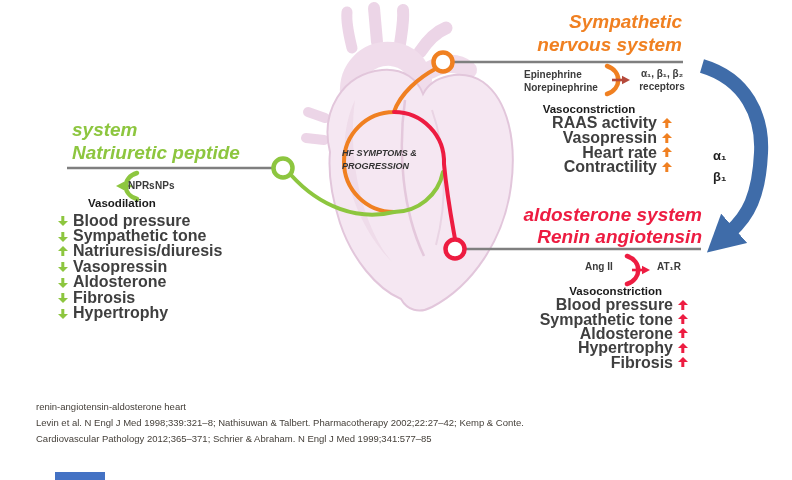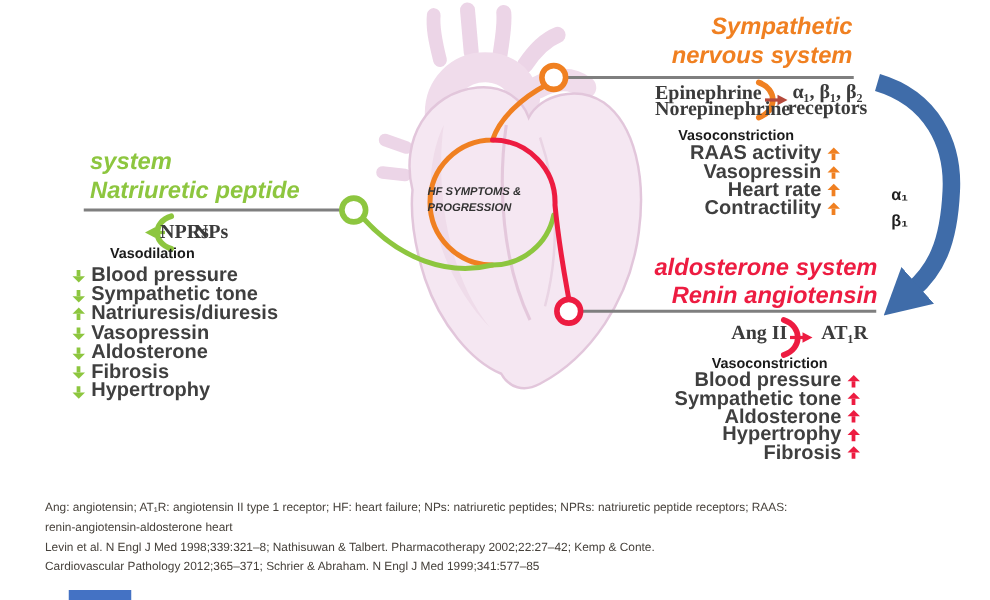--- a/index.html
+++ b/index.html
@@ -6,21 +6,21 @@
   .stage{position:relative;width:792px;height:480px;background:#fff;overflow:hidden;
          font-family:"Liberation Sans","DejaVu Sans",sans-serif;}
   .layer{position:absolute;left:0;top:0;z-index:1;}
   .ov{position:absolute;z-index:2;}
 
   .sec-title{font-style:italic;font-weight:bold;font-size:19px;line-height:23px;white-space:nowrap;}
   .t-orange{color:#F08021;text-align:right;}
   .t-green{color:#8DC63F;text-align:left;}
   .t-red{color:#ED1C41;text-align:right;}
 
-  .small-lbl{font-size:16px;font-weight:bold;color:#3B3B3B;line-height:13px;white-space:nowrap;font-family:Liberation Serif, serif;}
+  .small-lbl{font-size:10px;font-weight:bold;color:#3B3B3B;line-height:13px;white-space:nowrap;}
   .list-head{font-size:11.5px;font-weight:bold;color:#1A1A1A;white-space:nowrap;}
   .li{display:flex;align-items:center;gap:5px;font-size:16px;font-weight:bold;color:#3F3F3F;white-space:nowrap;}
   .list-right .li{justify-content:flex-end;}
   .sns-list .li{height:14.7px;}
   .nps-list .li{height:15.4px;}
   .raas-list .li{height:14.4px;}
   .sns-col{color:#F08021;} .nps-col{color:#8DC63F;} .raas-col{color:#ED1C41;}
 
   .arr{position:relative;display:inline-block;width:10px;height:11px;flex:0 0 auto;}
   .arr::before{content:"";position:absolute;left:50%;transform:translateX(-50%);width:0;height:0;
@@ -199,21 +199,20 @@
         <span>Hypertrophy</span>
         <span class="arr raas-col up"></span>
       </div>
     <div class="li">
         <span>Fibrosis</span>
         <span class="arr raas-col up"></span>
       </div>
   </div>
 
   <div class="ov footnote" style="left:36px;top:399px;">
-    <div>Ang: angiotensin; AT₁R: angiotensin II type 1 receptor; HF: heart failure; NPs: natriuretic peptides; NPRs: natriuretic peptide receptors; RAAS:</div>
     <div>renin-angiotensin-aldosterone heart</div>
     <div>Levin et al. N Engl J Med 1998;339:321–8; Nathisuwan &amp; Talbert. Pharmacotherapy 2002;22:27–42; Kemp &amp; Conte.</div>
     <div>Cardiovascular Pathology 2012;365–371; Schrier &amp; Abraham. N Engl J Med 1999;341:577–85</div>
   </div>
 
   <div class="blue-bar"></div>
 
 </div>
 
 </body></html>

